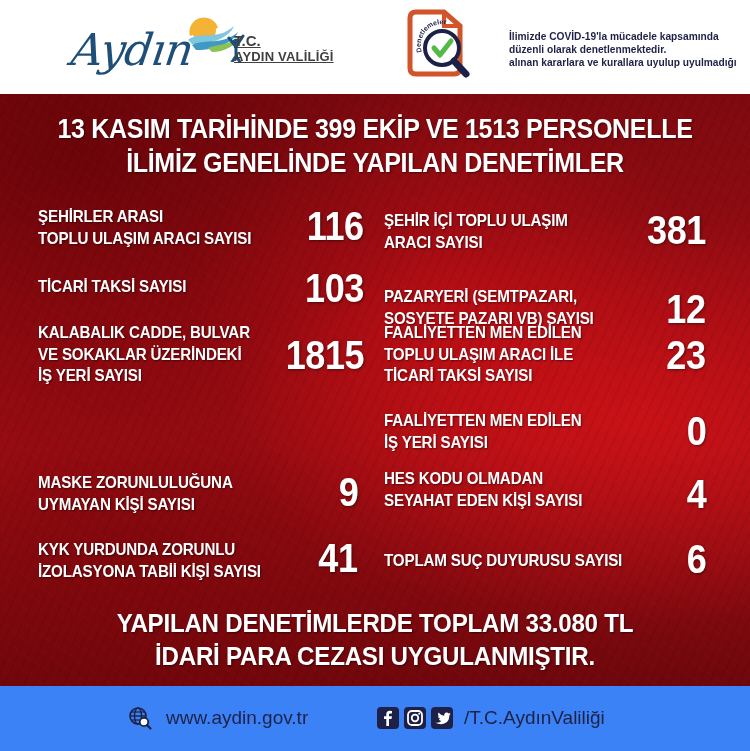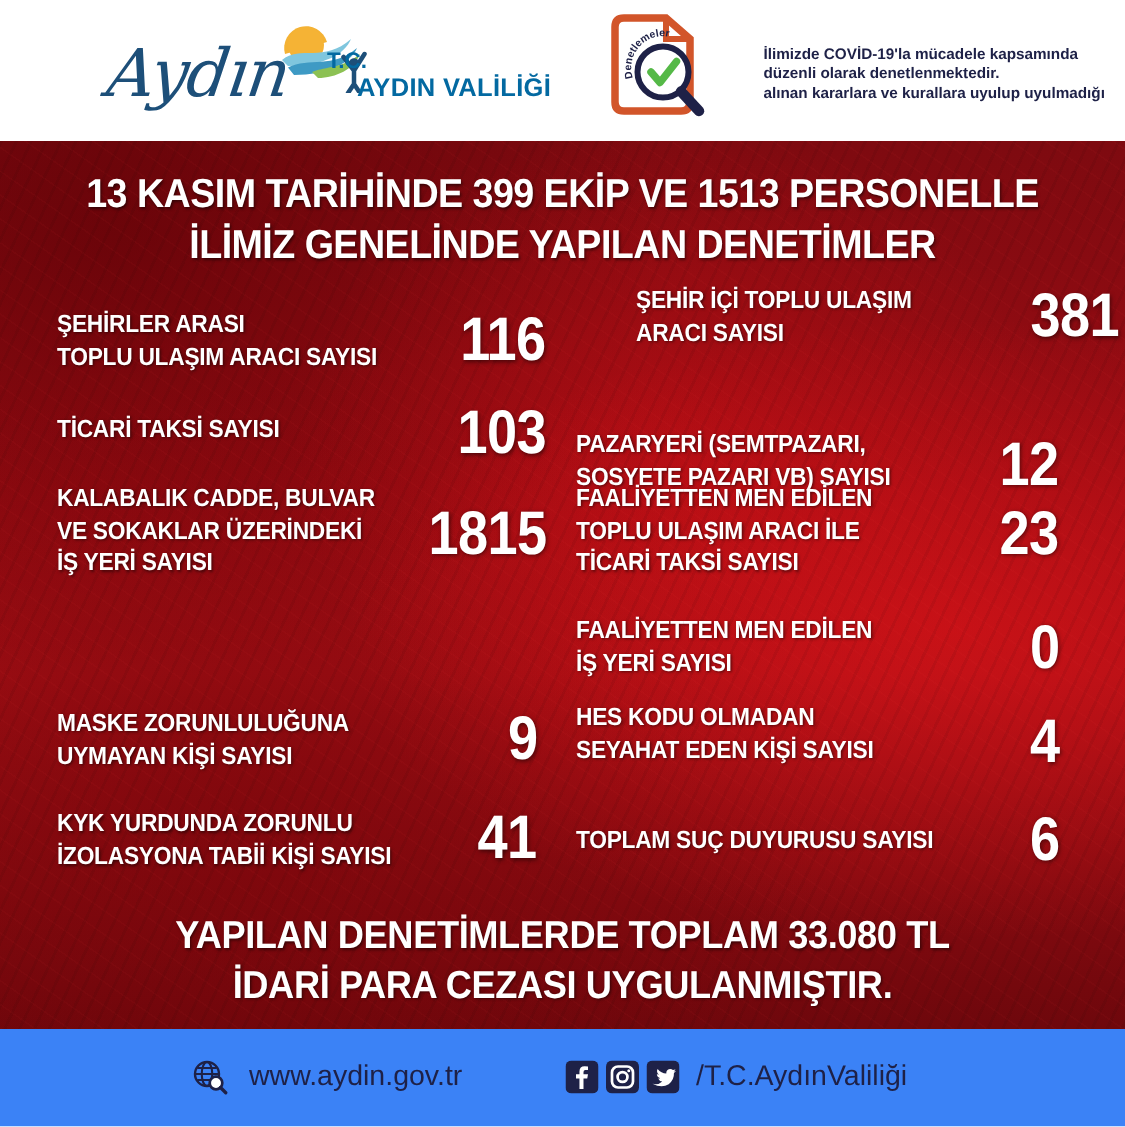--- a/index.html
+++ b/index.html
@@ -9,23 +9,23 @@
   
   .header { position: absolute; left: 0; top: 0; width: 750px; height: 94px; background: #ffffff; }
   .logo-wrap { position: absolute; left: 70px; top: 10px; width: 300px; height: 72px; }
   .logo-script {
     position: absolute; left: 2px; top: 14px;
     font-family: "DejaVu Serif", serif; font-style: italic;
     font-size: 44px; color: #1d4f79; letter-spacing: -1px;
     transform: skewX(-8deg);
   }
   .logo-mark { position: absolute; left: 112px; top: 2px; width: 66px; height: 50px; }
-  .logo-text { position: absolute; left: 148px; top: 23px; color: #0369a1; font-weight: bold; line-height: 1.1; }
+  .logo-text { position: absolute; left: 164px; top: 23px; color: #404040; font-weight: bold; line-height: 1.1; text-decoration: underline; }
   .logo-tc { font-size: 15px; }
-  .logo-name { font-size: 17px; letter-spacing: 0.2px; margin-left: 20px; }
+  .logo-name { font-size: 13px; letter-spacing: 0.2px; }
 
   .den-wrap { position: absolute; left: 404px; top: 8px; width: 340px; height: 74px; }
   .den-icon { position: absolute; left: 0; top: 0; width: 80px; height: 74px; }
   .den-text {
     position: absolute; left: 105px; top: 22px; width: 240px;
     font-size: 10.2px; font-weight: bold; color: #1e2147; line-height: 13px;
   }
 
   
   .panel {
@@ -168,21 +168,21 @@
   </div>
 
   <div class="stat" style="left:38px; top:441px; width:320px; height:50px;">
     <div class="stat-label" style="top:4px;">
       <div>KYK YURDUNDA ZORUNLU</div>
       <div>İZOLASYONA TABİİ KİŞİ SAYISI</div>
     </div>
     <div class="stat-value" style="right:0; top:1px;">41</div>
   </div>
 
-  <div class="stat" style="left:384px; top:92px; width:326px; height:50px;margin-left:40px;">
+  <div class="stat" style="left:384px; top:112px; width:326px; height:50px;">
     <div class="stat-label" style="top:4px;">
       <div>ŞEHİR İÇİ TOPLU ULAŞIM</div>
       <div>ARACI SAYISI</div>
     </div>
     <div class="stat-value" style="right:4px; top:2px;">381</div>
   </div>
 
   <div class="stat" style="left:384px; top:170px; width:326px; height:50px;margin-top:20px;">
     <div class="stat-label" style="top:2px;">
       <div>PAZARYERİ  (SEMTPAZARI,</div>

